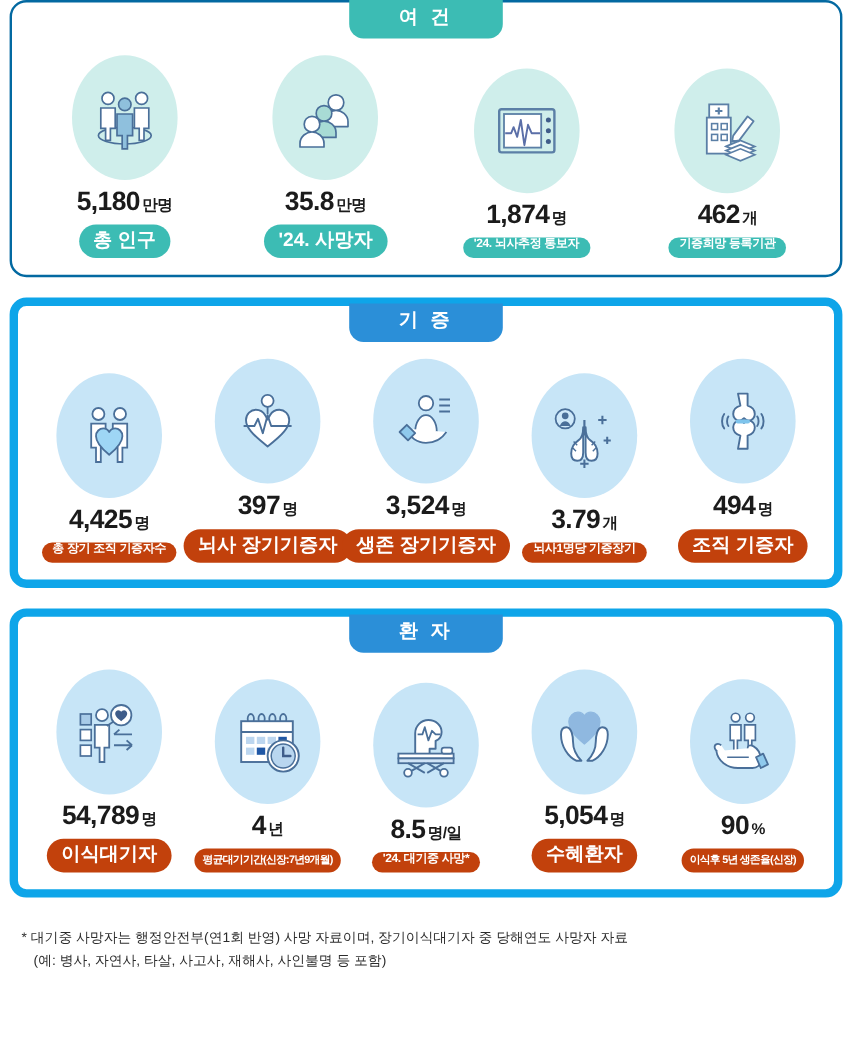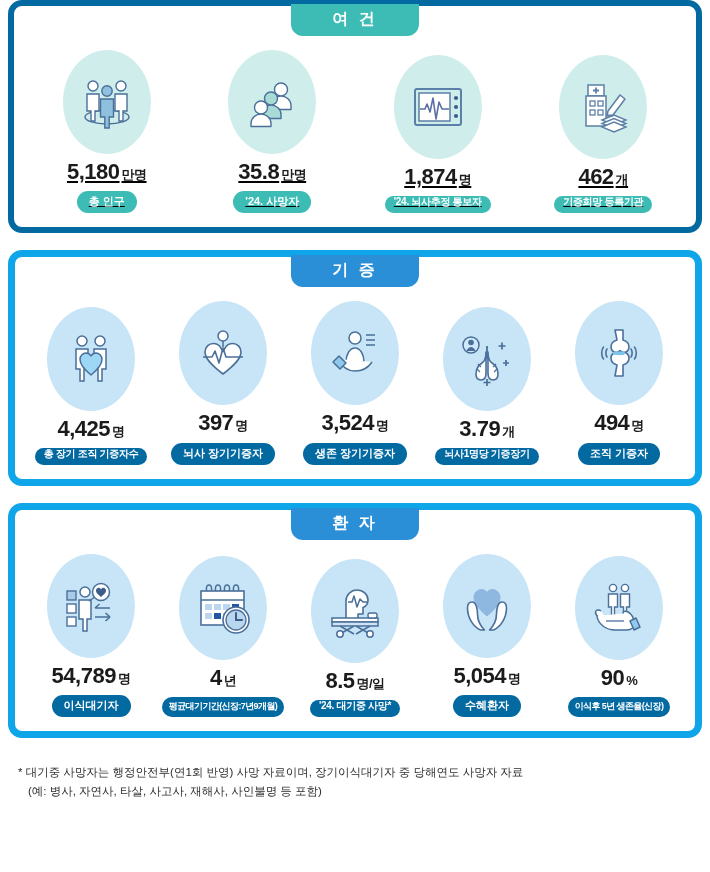--- a/index.html
+++ b/index.html
@@ -11,21 +11,21 @@
   }
   .page { position: relative; width: 710px; height: 872px; padding: 0 8px; }
 
   
   .section {
     position: relative;
     margin: 0 0 17px 0;
     border-radius: 14px;
     background: #ffffff;
   }
-  .section.teal  { border: 6px solid #0369a1; text-decoration: underline; }
+  .section.teal  { border: 2px solid #0369a1; }
   .section.blue  { border: 7px solid #0ea5e9; }
 
   .sec-title {
     position: absolute;
     top: -2px; left: 50%;
     transform: translateX(-50%);
     min-width: 128px;
     padding: 5px 26px 7px 26px;
     border-bottom-left-radius: 12px;
     border-bottom-right-radius: 12px;
@@ -79,29 +79,29 @@
     font-size: 13px;
     font-weight: bold;
     letter-spacing: -0.5px;
     margin-left: 2px;
   }
 
   .pill {
     display: inline-block;
     border-radius: 999px;
     color: #ffffff;
-    font-size: 11px;
+    font-size: 16px;
     font-weight: bold;
     padding: 4px 12px 5px 12px;
     white-space: nowrap;
     text-align: center;
     line-height: 1.2;
   }
   .pill.teal { background: #3cbcb4; }
-  .pill.blue { background: #0369a1; }
+  .pill.blue { background: #c2410c; }
   .pill.tiny { font-size: 9px; padding: 4px 7px 5px 7px; letter-spacing: -0.6px; }
   .pill.small { font-size: 10px; padding: 0 9px 5px 9px; letter-spacing: -0.3px; }
 
   
   .footnote {
     padding: 8px 10px 0 10px;
     color: #2c2c2c;
     font-size: 11.5px;
     line-height: 1.65;
   }

